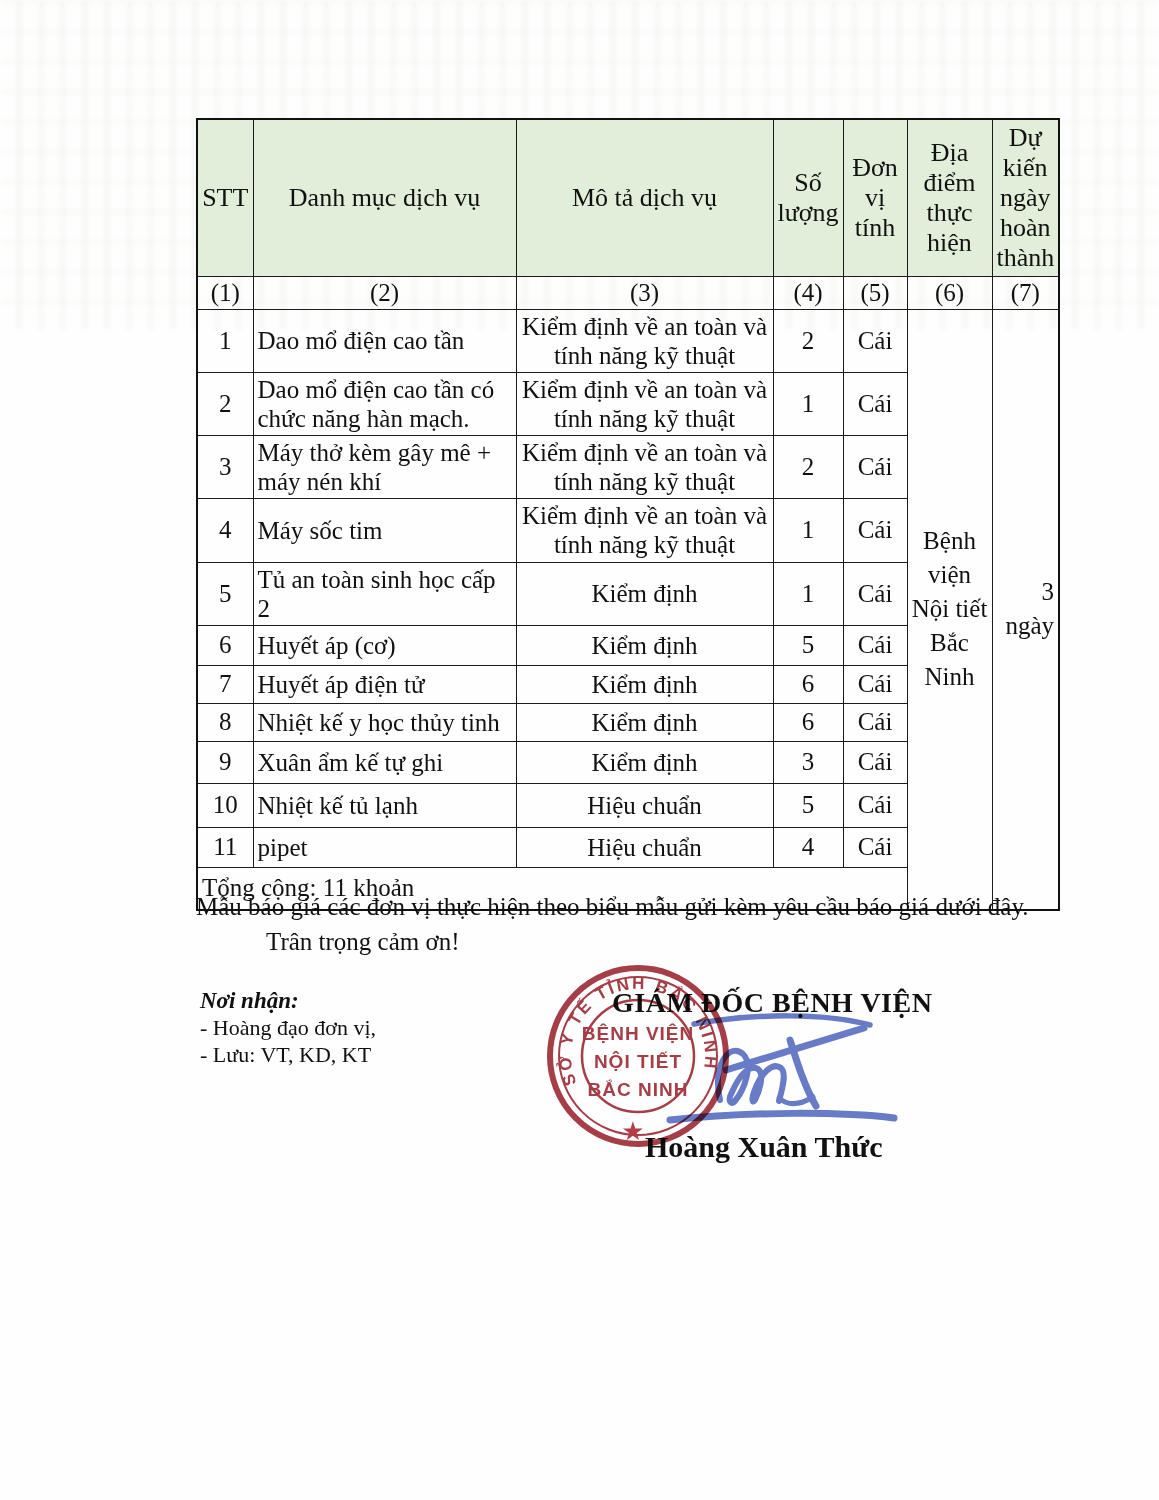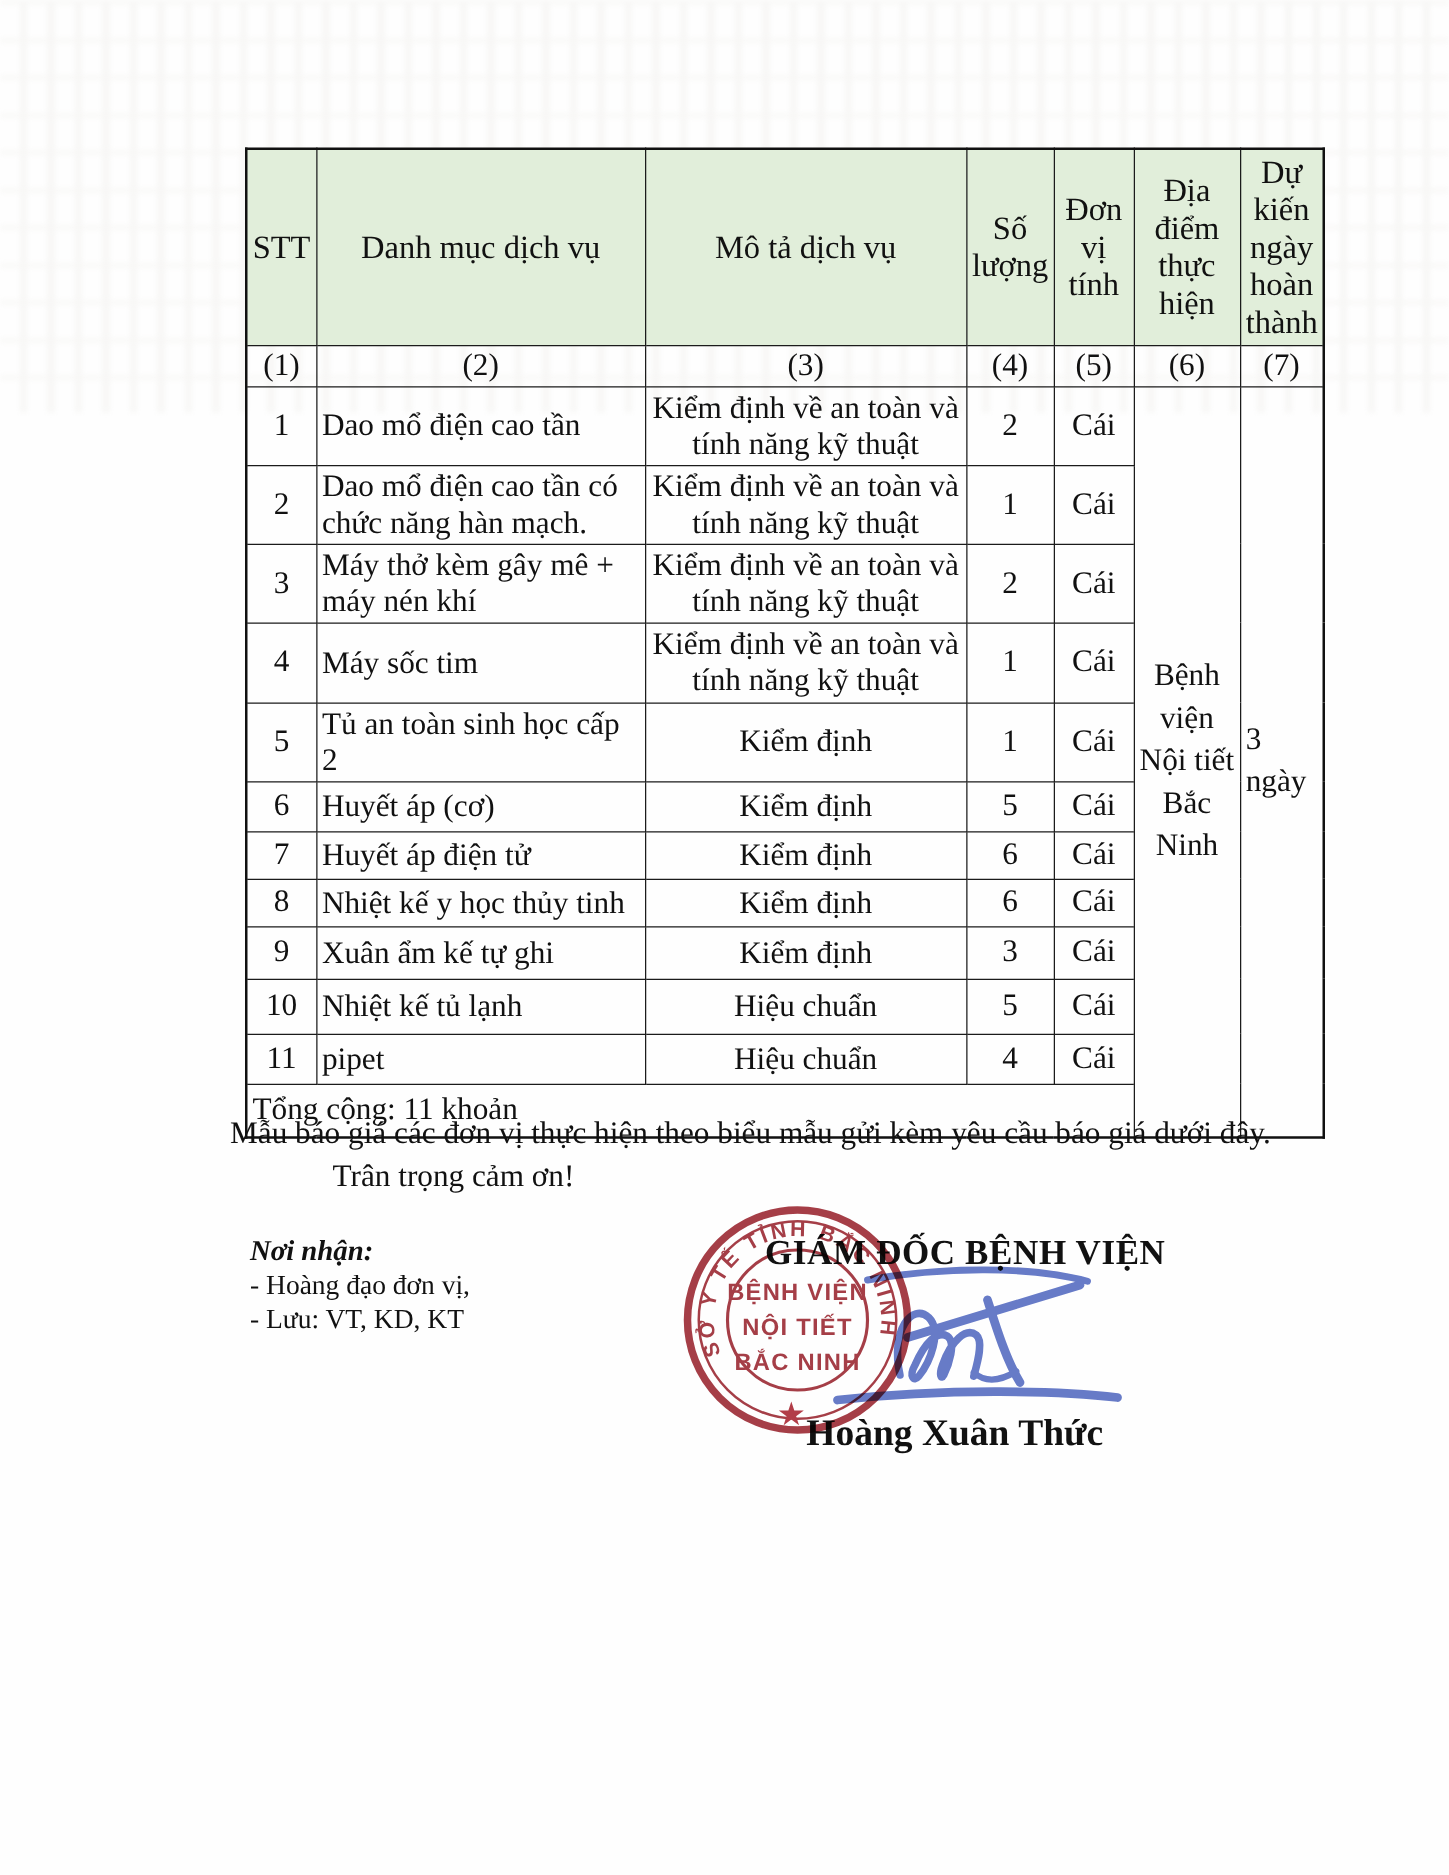--- a/index.html
+++ b/index.html
@@ -21,24 +21,24 @@
   table.quote td, table.quote th { border:1.5px solid #1b1b1b; vertical-align:middle;
                 padding:2px 4px; font-weight:normal; }
   table.quote { border:2px solid #111; }
   tr.head th { background:#e1eeda; text-align:center; font-size:26px; line-height:30px; }
   tr.nums td { text-align:center; height:33px; }
   td.c { text-align:center; }
   td.l { text-align:left; padding-left:9px; line-height:29px; }
   td.desc { text-align:center; padding-left:8px; line-height:29px; }
   td.total { font-weight:bold; padding-left:8px; font-size:25px; }
   td.loc { text-align:center; line-height:34px; }
-  td.dur { text-align:left; line-height:34px; }
+  td.dur { text-align:right; line-height:34px; }
 
   
-  .note   { position:absolute; left:184px; top:893px; width:840px; font-size:25px; }
+  .note   { position:absolute; left:196px; top:893px; width:840px; font-size:25px; }
   .thanks { position:absolute; left:266px; top:928px; font-size:25px;text-align:right; }
 
   .recipients { position:absolute; left:200px; top:988px; width:300px; }
   .recipients .title { font-size:23px; font-weight:bold; font-style:italic; }
   .recipients .item  { font-size:22px; line-height:27px; }
 
   .signer-title { position:absolute; left:612px; top:987px; font-size:28px; font-weight:bold;
                   letter-spacing:.5px; white-space:nowrap; }
   .signer-name  { position:absolute; left:645px; top:1130px; font-size:30px; font-weight:bold;
                   white-space:nowrap; }

